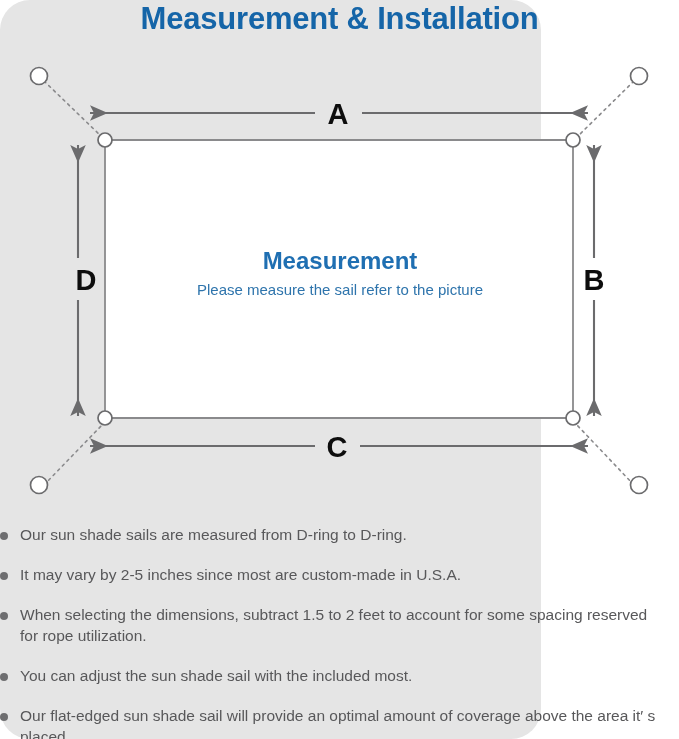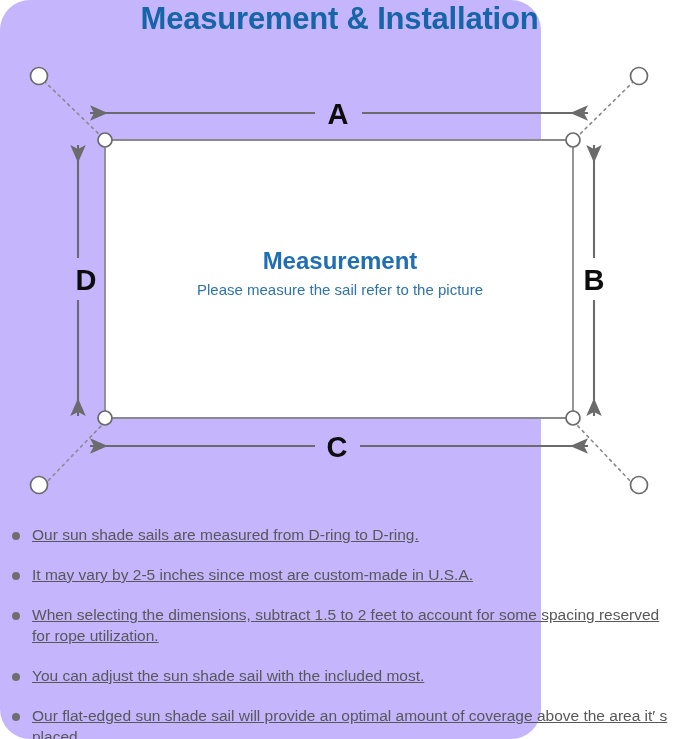--- a/index.html
+++ b/index.html
@@ -12,21 +12,21 @@
     height: 739px;
     font-family: "Liberation Sans", sans-serif;
     color: #58585a;
     overflow: hidden;
     position: relative;
   }
   .page {
     width: 541px;
     height: 739px;
     position: relative;
-    background: #c4b5fd;
+    background: #e5e5e5;
     border-radius: 30px;
   }
   .title {
     position: absolute;
     top: 0px;
     left: 0;
     width: 679px;
     text-align: center;
     font-size: 31px;
     font-weight: bold;
@@ -62,23 +62,22 @@
     position: absolute;
     top: 524px;
     left: 0;
     width: 679px;
     padding: 0;
   }
   .bullet-row {
     display: flex;
     align-items: flex-start;
     margin-bottom: 19px;
-    padding-left: 12px;
+    padding-left: 0;
     padding-right: 8px;
-    text-decoration: underline;
   }
   .bullet-dot {
     width: 8px;
     height: 8px;
     border-radius: 50%;
     background: #6e6e70;
     margin-top: 8px;
     margin-right: 12px;
     flex: 0 0 8px;
   }

